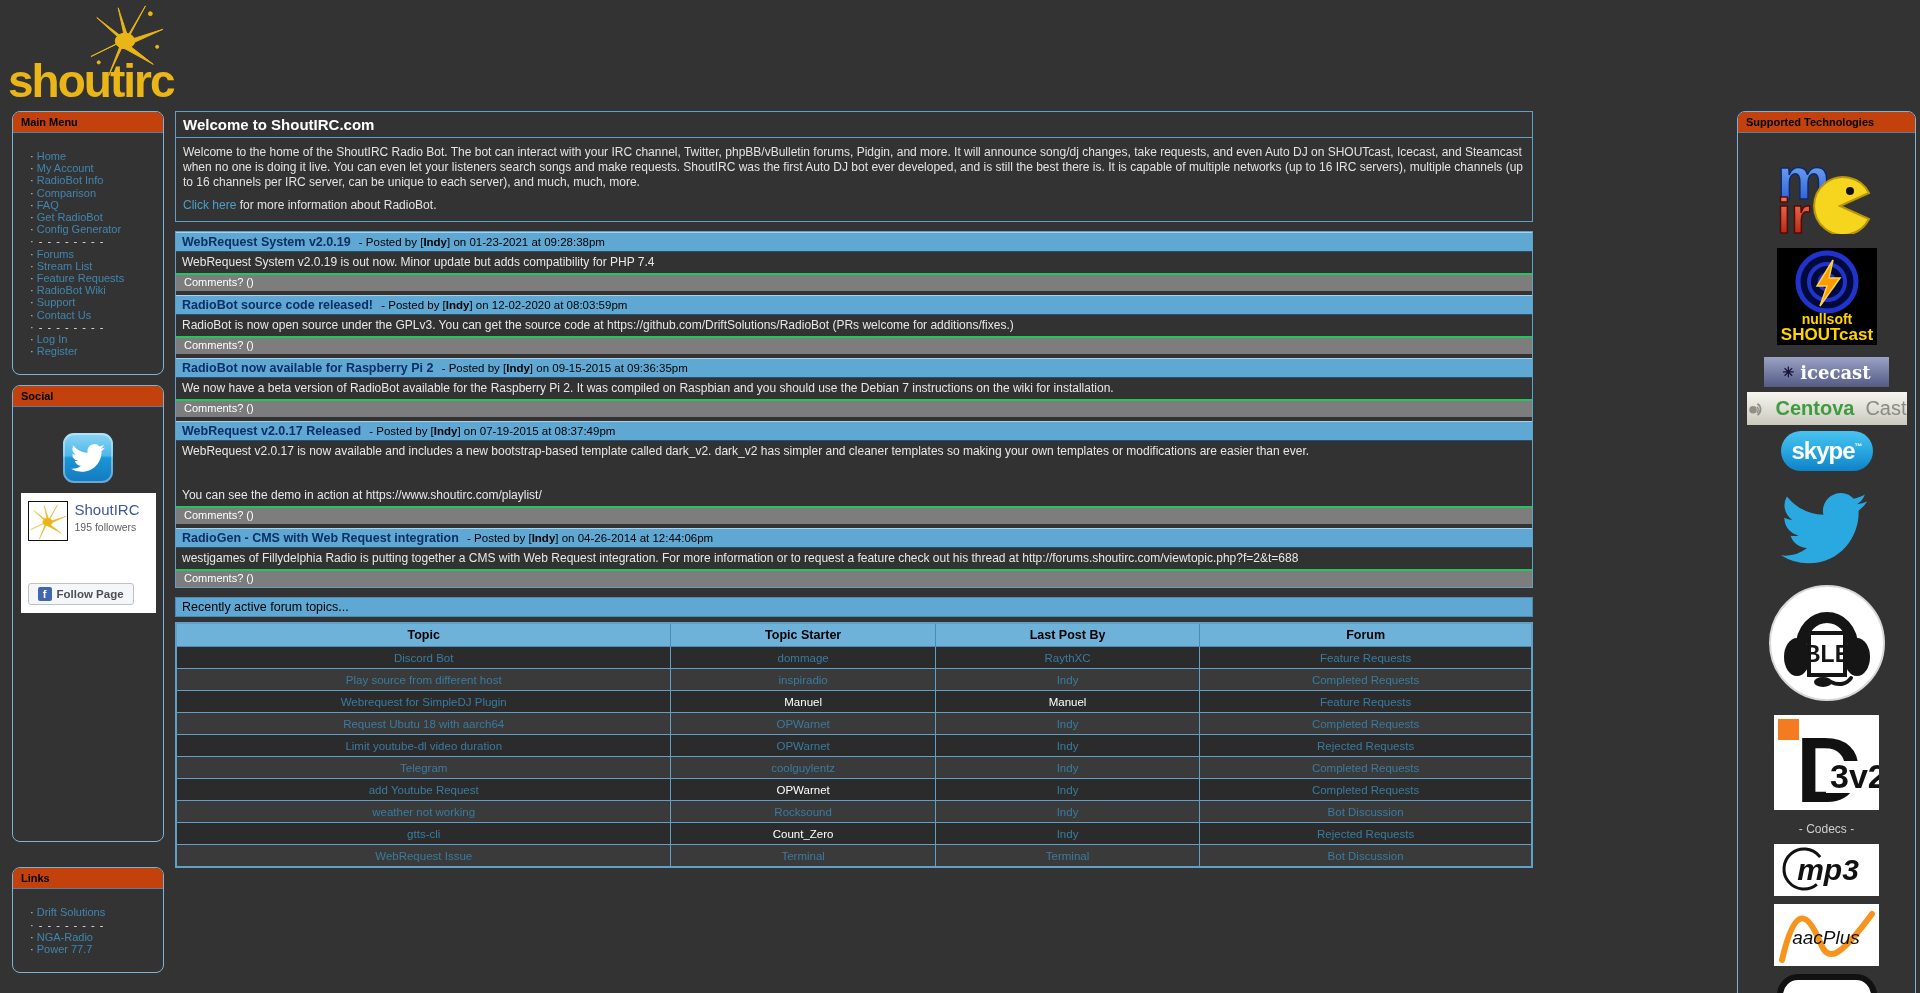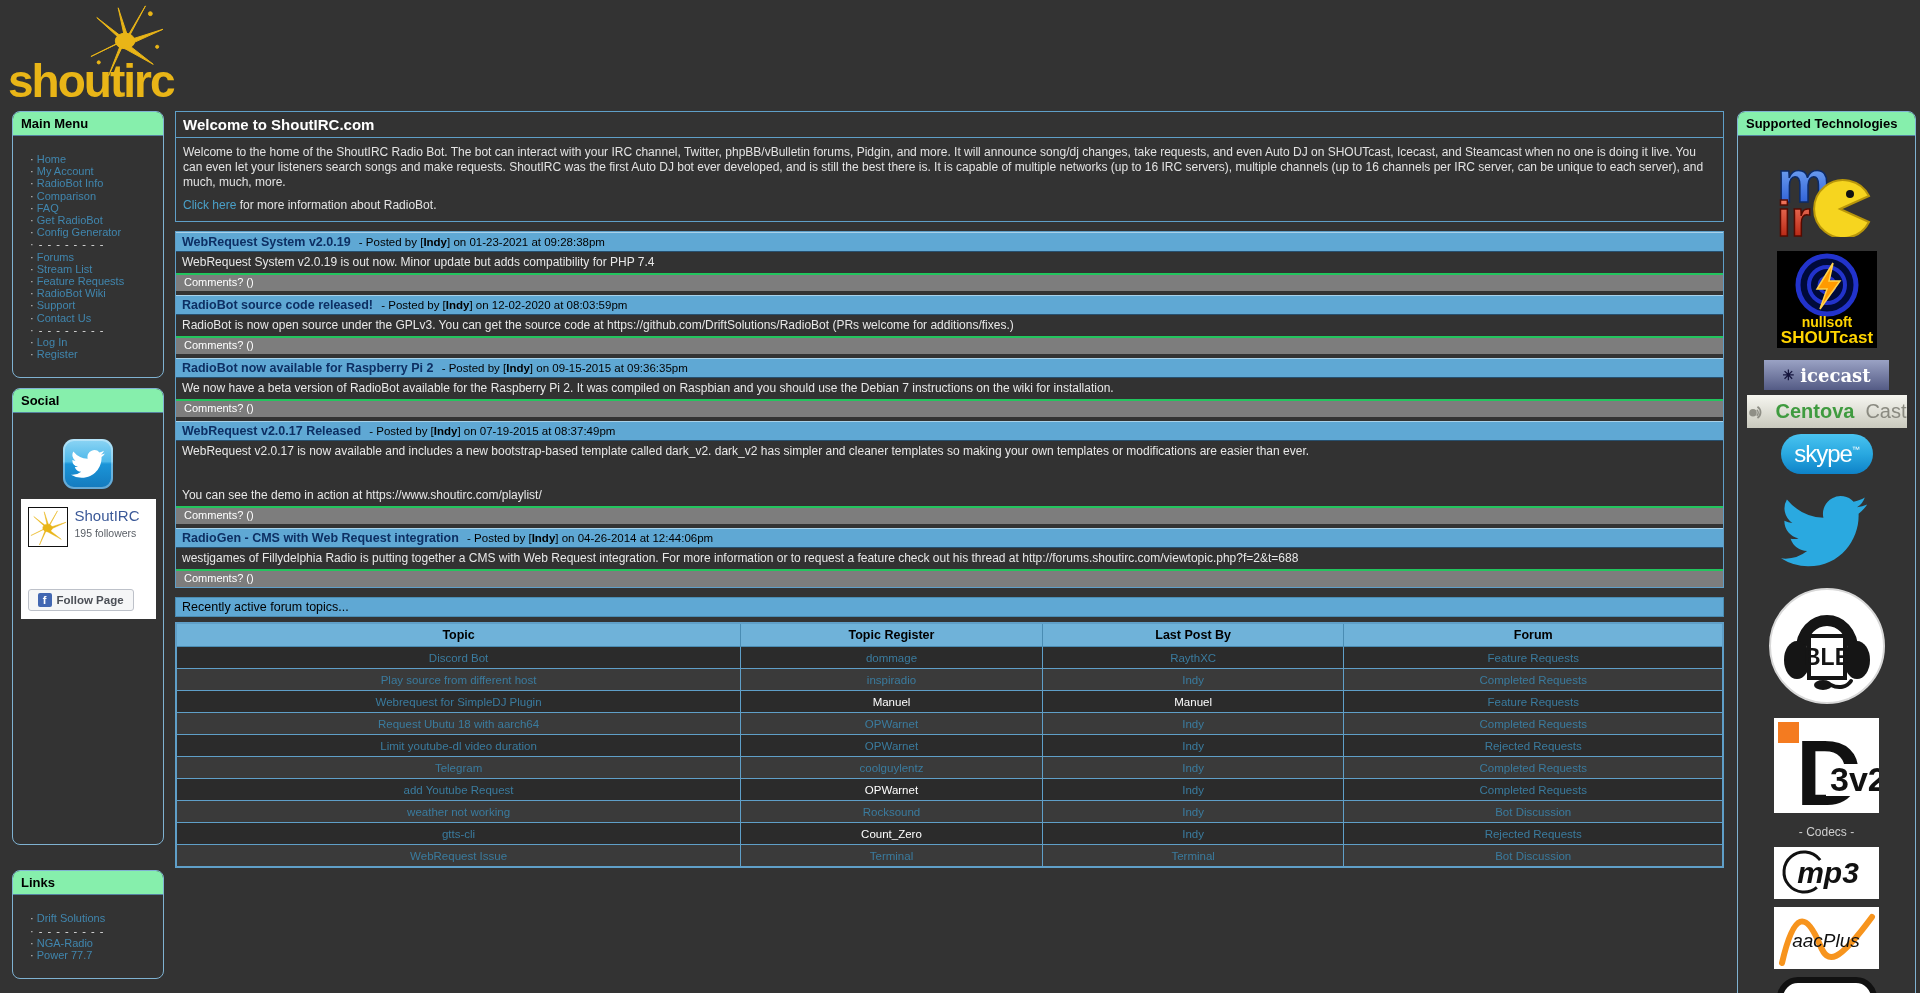--- a/index.html
+++ b/index.html
@@ -10,21 +10,21 @@
     -webkit-font-smoothing:antialiased;
   }
   
   .logo{position:absolute;left:8px;top:2px;width:175px;height:104px;cursor:pointer;}
   .logo-text{position:absolute;left:0;bottom:2px;font-size:46px;font-weight:bold;
     color:#e9b517;letter-spacing:-2px;line-height:1;}
   .logo-splash{position:absolute;right:18px;top:0;}
   
   .col-left{position:absolute;left:12px;top:111px;width:152px;}
   .box{border:1px solid #7fb2d2;border-radius:8px;overflow:hidden;background:#333;}
-  .box-header{background:#86efac;color:#000;font-weight:bold;font-size:13px;
+  .box-header{background:#c2410c;color:#000;font-weight:bold;font-size:11px;
     padding:4px 8px;border-bottom:1px solid #55819f;}
   .menu-list{list-style:none;margin:10px;padding:7px 4px 7px 7px;}
   .menu-list li{font-size:11px;line-height:12.2px;color:#4086ae;cursor:pointer;white-space:nowrap;}
   .menu-list li::before{content:"· ";color:#cfcfcf;}
   .menu-list li.divider{color:#e2e2e2;cursor:default;letter-spacing:1px;}
   
   .social-box{margin-top:10px;height:455px;}
   .tw-icon{width:50px;height:50px;margin:26px auto 10px;border-radius:11px;position:relative;
     background:linear-gradient(#8ed5f4 0%,#4db8ea 45%,#1b95d8 50%,#1479bd 100%);
     box-shadow:inset 0 0 0 2px rgba(255,255,255,.35);cursor:pointer;
@@ -36,21 +36,21 @@
   .fb-name{font-size:15px;color:#3b5998;max-width:80px;overflow:hidden;white-space:nowrap;
     text-overflow:ellipsis;cursor:pointer;}
   .fb-followers{font-size:10.5px;color:#5a5f66;margin-top:3px;}
   .fb-follow{margin-top:auto;align-self:flex-start;display:flex;align-items:center;gap:5px;
     background:#f5f6f7;border:1px solid #bdc1c9;border-radius:3px;padding:3px 9px;
     font-family:inherit;font-size:11.5px;font-weight:bold;color:#4b4f56;cursor:pointer;}
   .fb-f{width:14px;height:14px;background:#4267b2;color:#fff;border-radius:2px;font-size:11px;
     font-weight:bold;display:flex;align-items:flex-end;justify-content:center;line-height:13px;}
   .links-box{margin-top:25px;}
   
-  .col-main{position:absolute;left:175px;top:111px;width:1549px;}
+  .col-main{position:absolute;left:175px;top:111px;width:1358px;}
   .welcome-box{border:1px solid #5f9fc8;}
   .welcome-title{font-size:15px;font-weight:bold;color:#fff;padding:4px 7px;
     border-bottom:1px solid #5f9fc8;}
   .welcome-body{padding:7px 7px 8px;font-size:12px;line-height:15px;color:#e3e3e3;}
   .welcome-click{padding:0 7px 9px;font-size:12px;color:#e3e3e3;}
   .link{color:#4aa0c8;cursor:pointer;}
   .news-box{border:1px solid #5f9fc8;margin-top:9px;}
   .post + .post{margin-top:4px;}
   .post-header{background:#5fa8d4;border-top:1px solid #a9d1e9;border-bottom:1px solid #27506f;
     padding:2px 6px;font-size:11.5px;color:#000;white-space:nowrap;overflow:hidden;}
@@ -81,21 +81,21 @@
     font-weight:bold;font-size:18px;}
   .ic-star{color:#14143c;font-size:14px;}
   .logo-centova{width:160px;height:33px;margin-top:5px;cursor:pointer;
     background:linear-gradient(#f6f6f0,#c9c9bd);display:flex;align-items:center;
     justify-content:center;gap:11px;font-size:20px;}
   .cv1{color:#3f9b3f;font-weight:bold;}
   .cv2{color:#8a8a80;}
   .logo-skype{width:92px;height:40px;margin-top:6px;border-radius:20px;cursor:pointer;
     background:linear-gradient(#49c3f0 0%,#29a8e0 50%,#0e82c8 100%);
     display:flex;align-items:center;justify-content:center;color:#fff;
-    font-weight:normal;font-size:24px;letter-spacing:-1px;}
+    font-weight:bold;font-size:24px;letter-spacing:-1px;}
   .logo-skype sup{font-size:8px;margin-top:-10px;}
   .codecs-label{margin-top:12px;font-size:12px;color:#cfcfcf;}
   .mt8{margin-top:8px;}.mt12{margin-top:12px;}.mt14{margin-top:14px;}
   svg text{font-family:"Liberation Sans",sans-serif;}
 </style>
 </head>
 <body>
 
 <div class="logo">
   <svg class="logo-splash" width="78" height="74" viewBox="0 0 80 76">
@@ -252,21 +252,21 @@
   <table class="topics">
     <colgroup>
         <col style="width:36.5%">
         <col style="width:19.5%">
         <col style="width:19.5%">
         <col style="width:24.5%">
       </colgroup>
     <thead>
       <tr>
         <th>Topic</th>
-        <th>Topic Register</th>
+        <th>Topic Starter</th>
         <th>Last Post By</th>
         <th>Forum</th>
       </tr>
     </thead>
     <tbody>
       <tr>
         <td>Discord Bot</td>
         <td>dommage</td>
         <td>RaythXC</td>
         <td>Feature Requests</td>

